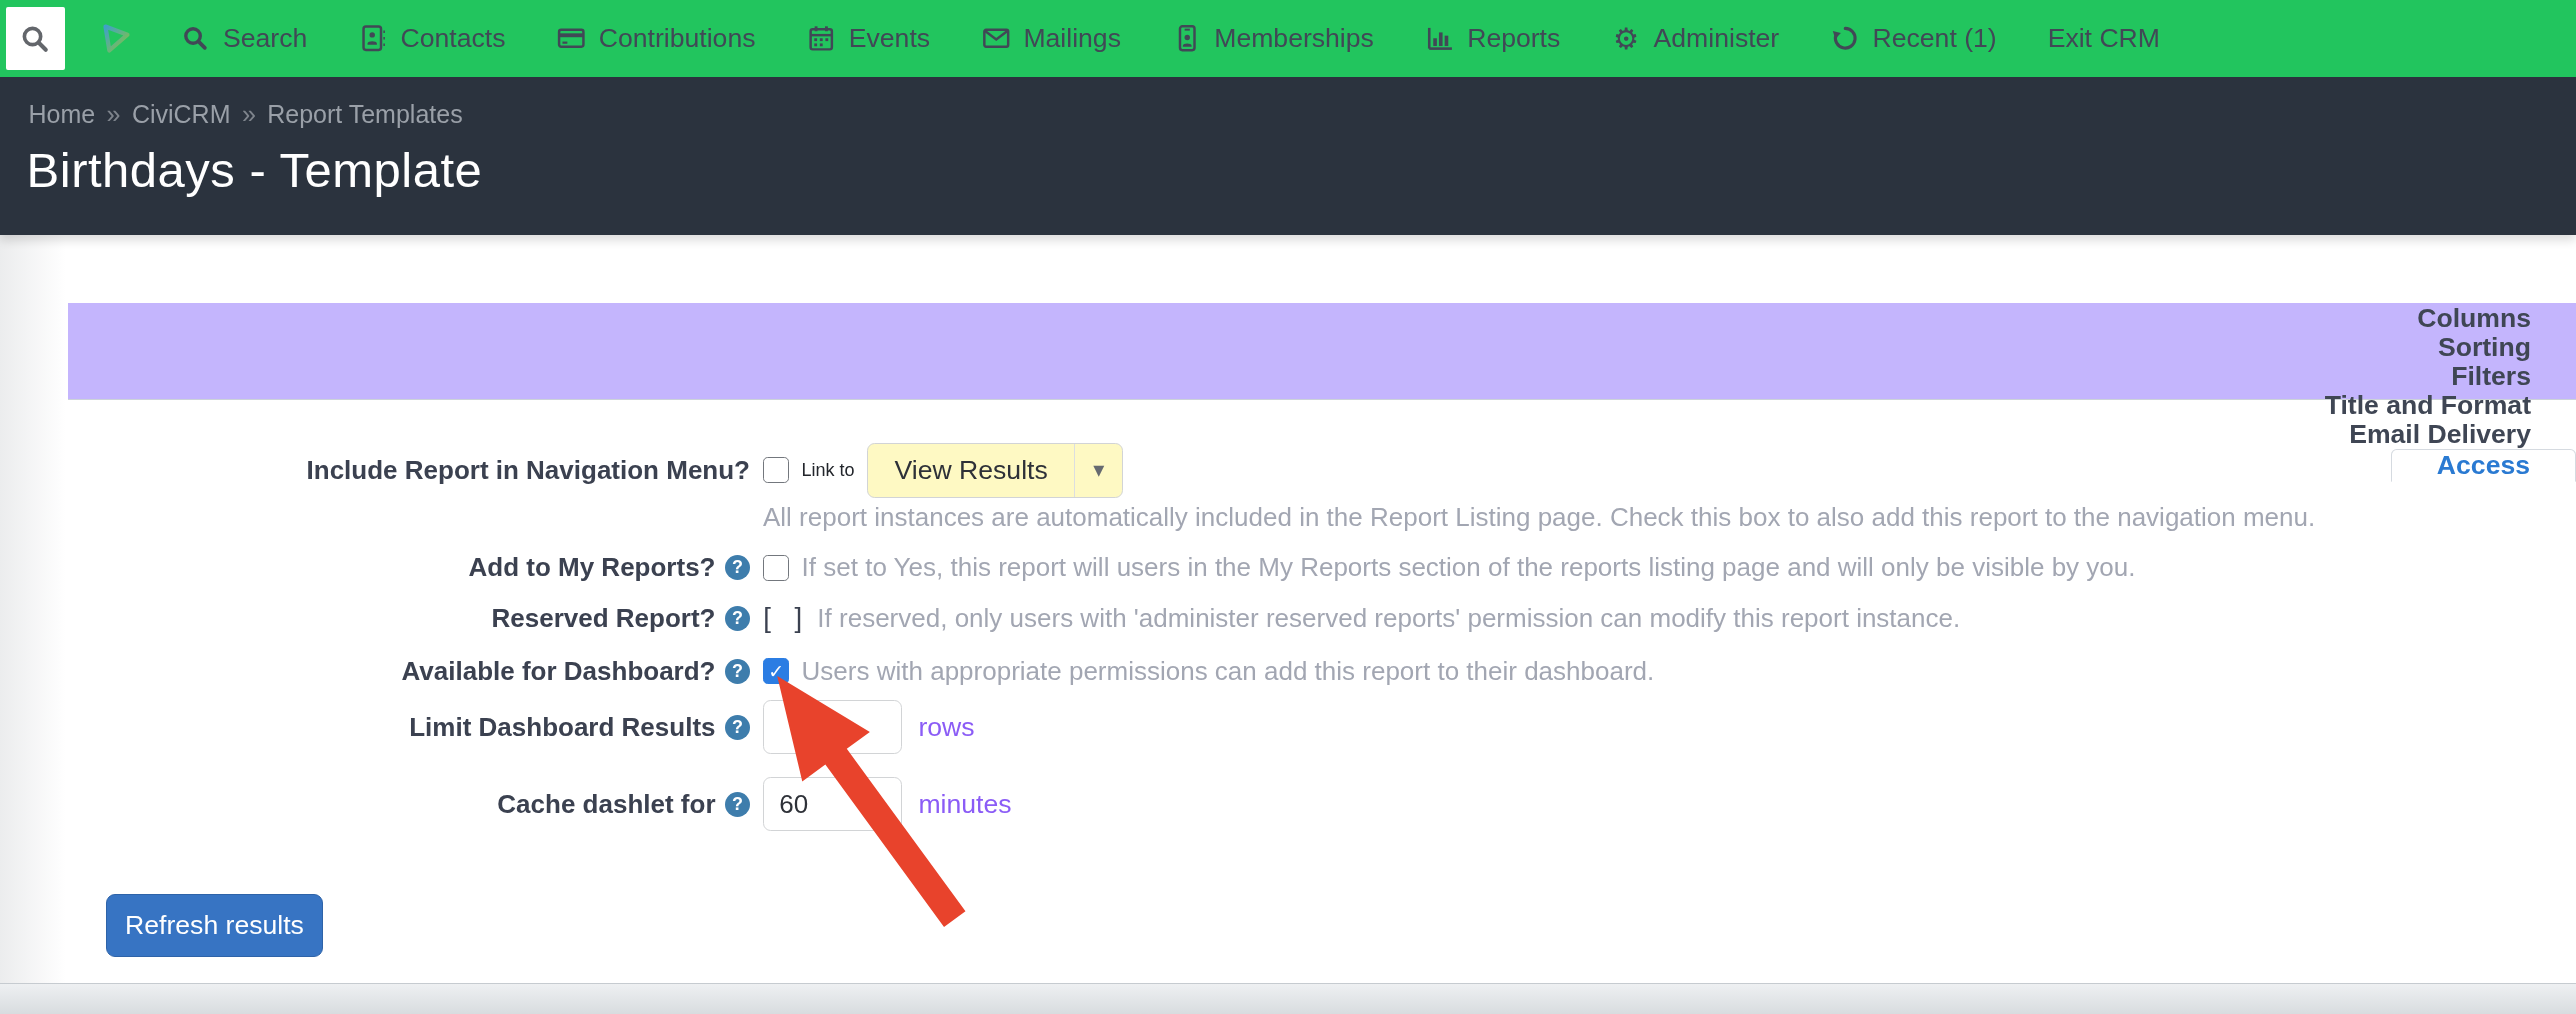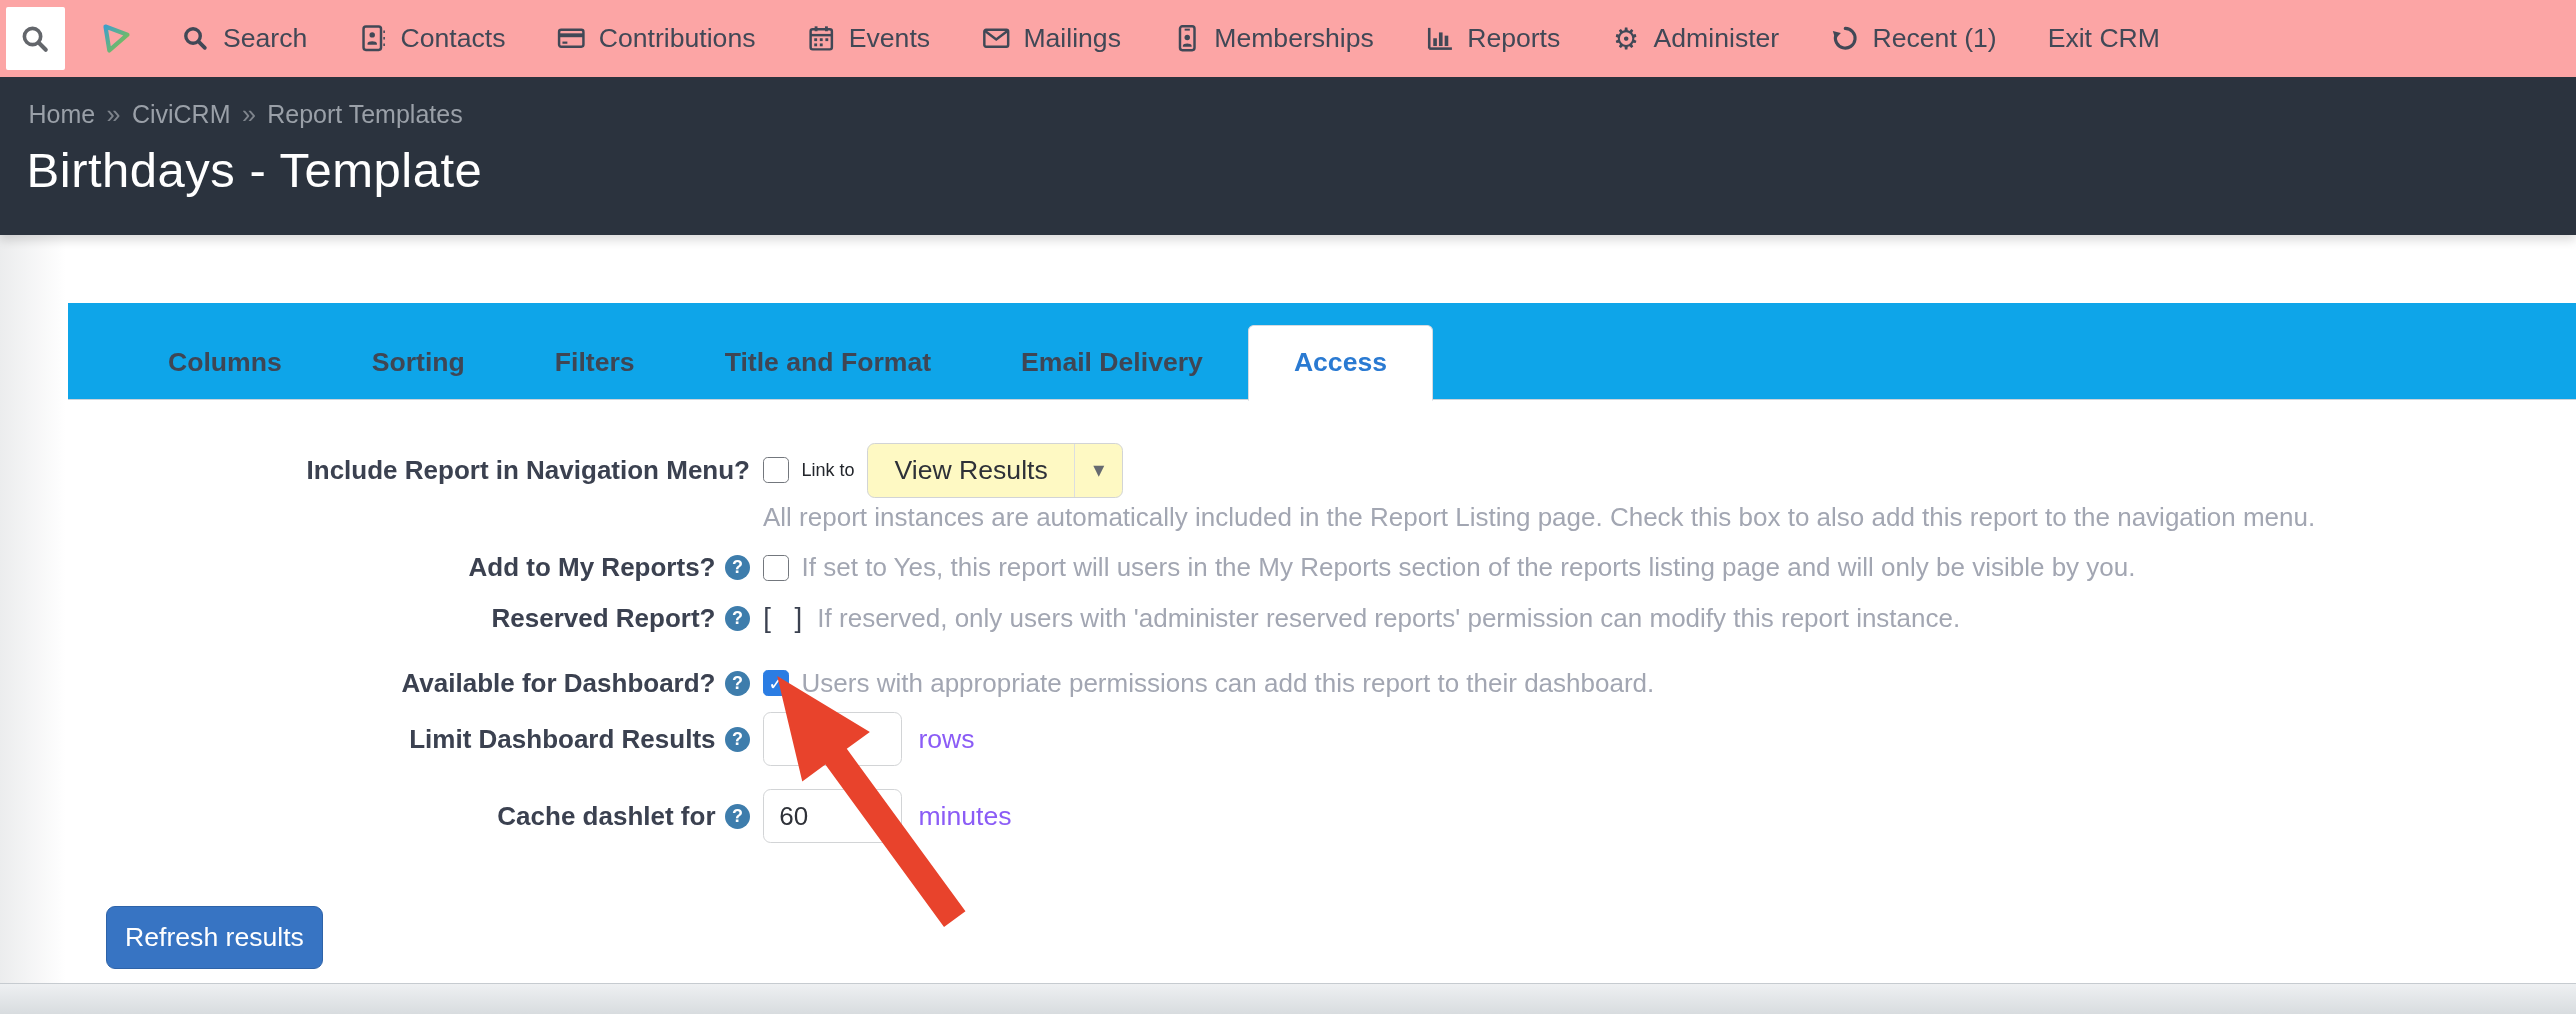--- a/index.html
+++ b/index.html
@@ -5,21 +5,21 @@
   * { margin:0; padding:0; box-sizing:border-box; }
   html,body { width:2576px; height:1014px; }
   body {
     position:relative; overflow:hidden; background:#ffffff;
     font-family:"Liberation Sans","DejaVu Sans",sans-serif;
     --header-bg:#2b333e; --accent-blue:#2a7ad2; --button-blue:#3774c3;
     --checkbox-checked:#2b7de3; --help-icon:#3e7dac; --arrow-red:#e8432c;
   }
 
   
-  .navbar { position:absolute; top:0; left:0; right:0; height:77px; background:#fca5a5;
+  .navbar { position:absolute; top:0; left:0; right:0; height:77px; background:#22c55e;
             display:flex; align-items:center; z-index:5; }
   .quickbox { width:59px; height:63px; margin-left:5.7px; background:#ffffff; border-radius:1.9px;
               display:flex; align-items:center; justify-content:center; color:#63666b; cursor:pointer; }
   .logo { margin-left:30px; display:flex; align-items:center; }
   .nav-items { display:flex; align-items:center; margin-left:44px; gap:51px; }
   .nav-item { display:flex; align-items:center; gap:12.3px; color:#414856; font-size:26.6px; cursor:pointer; white-space:nowrap; }
   .nav-item .nicon { display:flex; align-items:center; justify-content:center; width:30px; height:30px; }
   .glyph-icon { font-size:29.4px; line-height:1; }
 
   
@@ -30,22 +30,22 @@
   .breadcrumb .crumb { color:#9aa0a8; text-decoration:none; }
   .breadcrumb .sep { color:#7e848c; }
   .page-title { position:absolute; left:26.6px; top:65px; font-size:49px; font-weight:500;
                 color:#ffffff; letter-spacing:0.5px; }
 
   
   .content { position:absolute; top:235px; left:0; right:0; bottom:31px; background:#ffffff; }
   .edge-shadow { position:absolute; left:0; top:0; bottom:0; width:66px; pointer-events:none;
                  background:linear-gradient(to right, rgba(40,48,60,0.09), rgba(40,48,60,0)); }
 
-  .tabstrip { position:absolute; left:68px; right:0; top:68px; height:97px; background:#0ea5e9;
-              border-bottom:1.9px solid #ccd3d9; display:flex; align-items:flex-end; padding-left:55px; }
+  .tabstrip { position:absolute; left:68px; right:0; top:68px; height:97px; background:#c4b5fd;
+              border-bottom:1.9px solid #ccd3d9; display:flex; align-items:flex-end; padding-left:55px;flex-direction:column; }
   .tab { height:76px; display:flex; align-items:center; padding:0 45px; margin-bottom:-1.9px;
          font-size:26.6px; font-weight:700; color:#3f4654; cursor:pointer; }
   .tab.active { background:#ffffff; border:0.9px solid #d5dae0; border-bottom:1.9px solid #ffffff;
                 border-radius:5.7px 5.7px 0 0; color:var(--accent-blue); }
 
   .form { position:absolute; left:68px; right:0; top:175px; }
   .row { display:flex; align-items:center; }
   .lbl { width:682px; display:flex; justify-content:flex-end; align-items:center; gap:9.5px;
          font-weight:700; font-size:26px; color:#3b4150; text-align:right; }
   .help-icon { width:25px; height:25px; border-radius:50%; background:var(--help-icon); color:#fff;
@@ -71,21 +71,21 @@
   .desc { font-size:26px; color:#a2a6b2; }
   .brackets { font-size:27.5px; color:#3b4150; white-space:pre; letter-spacing:2.8px; }
 
   .txt-input { width:139px; height:54px; border:0.9px solid #d2d4d6; border-radius:7.6px; background:#fff;
                font-size:26px; color:#2e3138; padding:0 15px; font-family:inherit; }
   .suffix { font-size:26.6px; color:#8b5cf6; margin-left:3.8px; }
 
   .r1 { margin-top:28.5px; height:63px; }
   .r2 { margin-top:13.3px; height:42px; }
   .r3 { margin-top:8.5px;  height:42px; }
-  .r4 { margin-top:23px;  height:42px; }
+  .r4 { margin-top:11px;  height:42px; }
   .r5 { margin-top:6.6px;  height:57px; }
   .r6 { margin-top:20px; height:57px; }
 
   .submit-btn { margin:61px 0 0 38px; width:217px; height:63px; background:var(--button-blue);
                 border:0.9px solid #2e63a8; border-radius:9px; color:#fff; font-size:26.6px;
                 font-family:inherit; cursor:pointer; }
 
   .footerstrip { position:absolute; bottom:0; left:0; right:0; height:31px;
                  background:linear-gradient(#eef0f2,#d8dcdf); border-top:0.9px solid #c6cbd0; }
 

